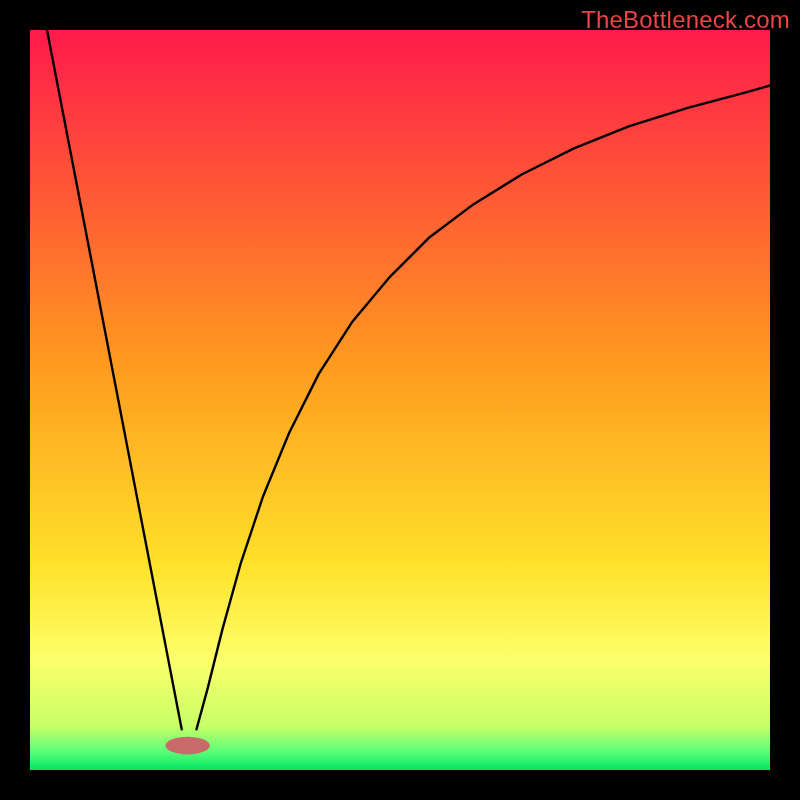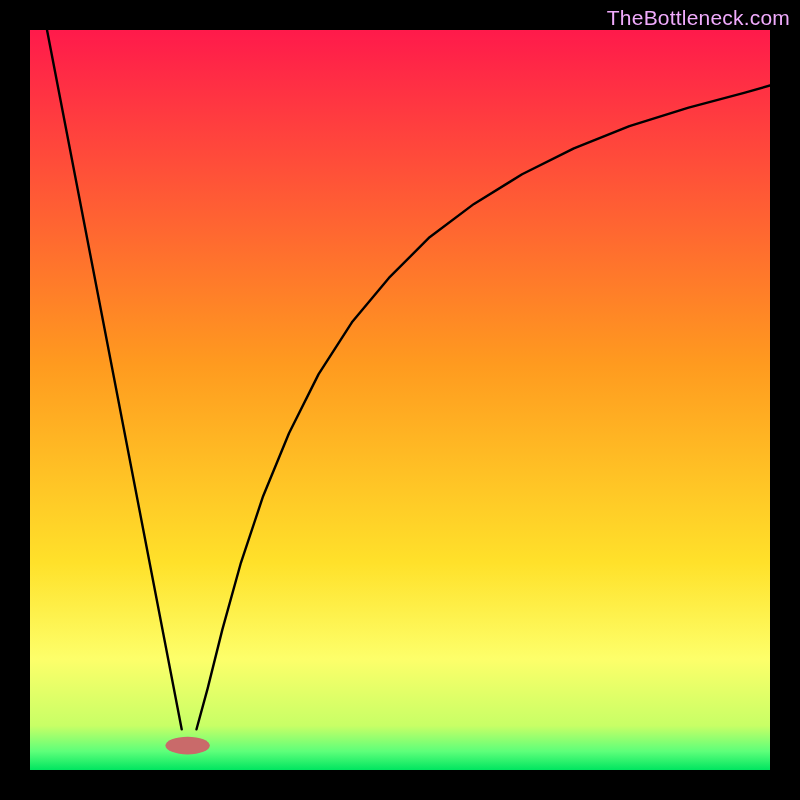--- a/index.html
+++ b/index.html
@@ -22,22 +22,22 @@
     top: 30px;
     left: 30px;
     width: 740px;
     height: 740px;
     overflow: hidden;
   }
   .attrib {
     position: absolute;
     top: 6px;
     right: 10px;
-    color: #f0abfc;
-    font-size: 21px;
+    color: #ef4444;
+    font-size: 24px;
     letter-spacing: 0.2px;
   }
 </style>
 </head>
 <body>
 
 <div class="frame">
   <div class="attrib">TheBottleneck.com</div>
   <div class="plot">
     <svg id="chart-svg" width="740" height="740" viewBox="0 0 740 740" preserveAspectRatio="none">

